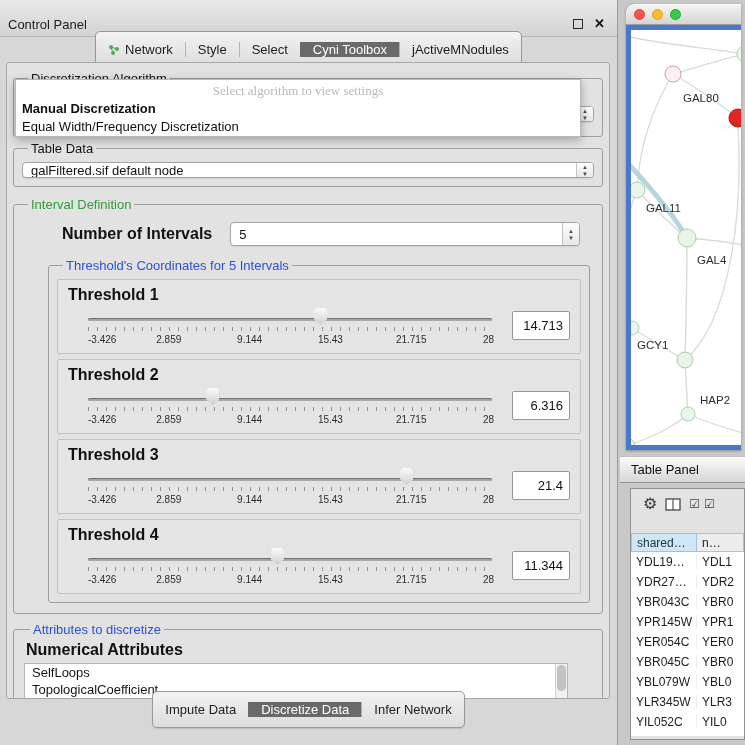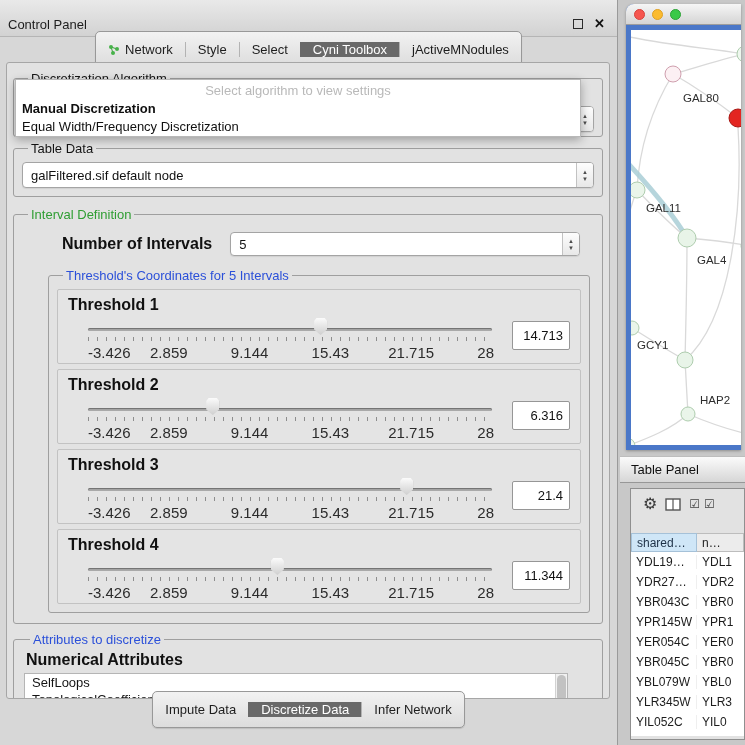--- a/index.html
+++ b/index.html
@@ -56,39 +56,39 @@
     min-inline-size:auto;
   }
   .grp legend { padding:0 3px; margin-left:6px; font-size:13px; color:#141414;margin-top:6px; }
   legend.green { color:#2f9e33; }
   legend.blue { color:#2b50d9; }
   .bold-label { font-weight:bold; font-size:16px; color:#111; }
 
   
   .combo {
     display:flex; align-items:stretch; background:#fff; border:1px solid #a4a4a4;
-    border-radius:4px; height:26px; box-shadow:0 1px 1px rgba(0,0,0,.08); overflow:hidden;
+    border-radius:4px; height:16px; box-shadow:0 1px 1px rgba(0,0,0,.08); overflow:hidden;
   }
   .combo-text { flex:1; display:flex; align-items:center; padding:0 8px; white-space:nowrap; overflow:hidden; font-size:13px; color:#111; }
   .stepper {
     width:17px; border-left:1px solid #c2c2c2; display:flex; flex-direction:column;
     align-items:center; justify-content:center; font-size:6px; color:#4c4c4c;
     line-height:6px; background:linear-gradient(#fdfdfd,#e8e8e8); gap:1px;
   }
 
   .algo-grp { margin-top:8px; height:66px; position:relative; z-index:1; }
   .algo-grp .combo { margin-top:18px; }
 
   
   .dropdown {
     position:absolute; left:8px; top:16px; width:566px; height:58px; z-index:9;
     background:#fff; border:1px solid #b8b8b8; box-shadow:0 3px 9px rgba(0,0,0,.3);
     padding:2px 4px;
   }
-  .dd-hint { text-align:center; color:#b9b9b9; font-size:13px; line-height:18px; }
+  .dd-hint { text-align:center; color:#b9b9b9; font-size:13px; line-height:18px;font-family:Liberation Serif, serif; }
   .dd-item { font-size:13px; line-height:18px; padding-left:2px; color:#101010; }
   .dd-item.bold { font-weight:bold; }
 
   .table-data-grp { margin-top:4px; }
   .table-data-grp .combo { margin-top:4px; }
 
   .interval-grp { margin-top:10px; padding-bottom:10px; }
   .intervals-row { display:flex; align-items:center; margin:8px 14px 0 40px; }
   .intervals-row .combo { flex:1; margin-left:18px; height:24px; }
 
@@ -104,21 +104,21 @@
   .thumb {
     position:absolute; top:3px; width:13px; height:17px; margin-left:-7px;
     background:linear-gradient(#fbfbfb,#cfcfcf);
     clip-path:polygon(50% 100%, 0% 68%, 0% 18%, 18% 0%, 82% 0%, 100% 18%, 100% 68%);
     filter:drop-shadow(0 0 1px #777);
   }
   .ticks {
     position:absolute; left:0; right:0; top:22px; height:4px;
     background:repeating-linear-gradient(to right,#8d8d8d 0 1px,transparent 1px 9px);
   }
-  .scale { position:absolute; left:0; right:0; top:29px; height:13px; font-size:15px; color:#2c2c2c; }
+  .scale { position:absolute; left:0; right:0; top:29px; height:13px; font-size:10px; color:#2c2c2c; }
   .scale span { position:absolute; transform:translateX(-50%); white-space:nowrap; }
   .scale span:nth-child(1){ left:0; transform:none; }
   .scale span:nth-child(2){ left:20%; }
   .scale span:nth-child(3){ left:40%; }
   .scale span:nth-child(4){ left:60%; }
   .scale span:nth-child(5){ left:80%; }
   .scale span:nth-child(6){ left:auto; right:-2px; transform:none; }
   .thr-value {
     width:58px; height:29px; margin:6px 2px 0 4px; border:1px solid #969696; border-radius:2px;
     background:#fff; font:13px "Liberation Sans", sans-serif; text-align:right; padding:0 6px; color:#111;

